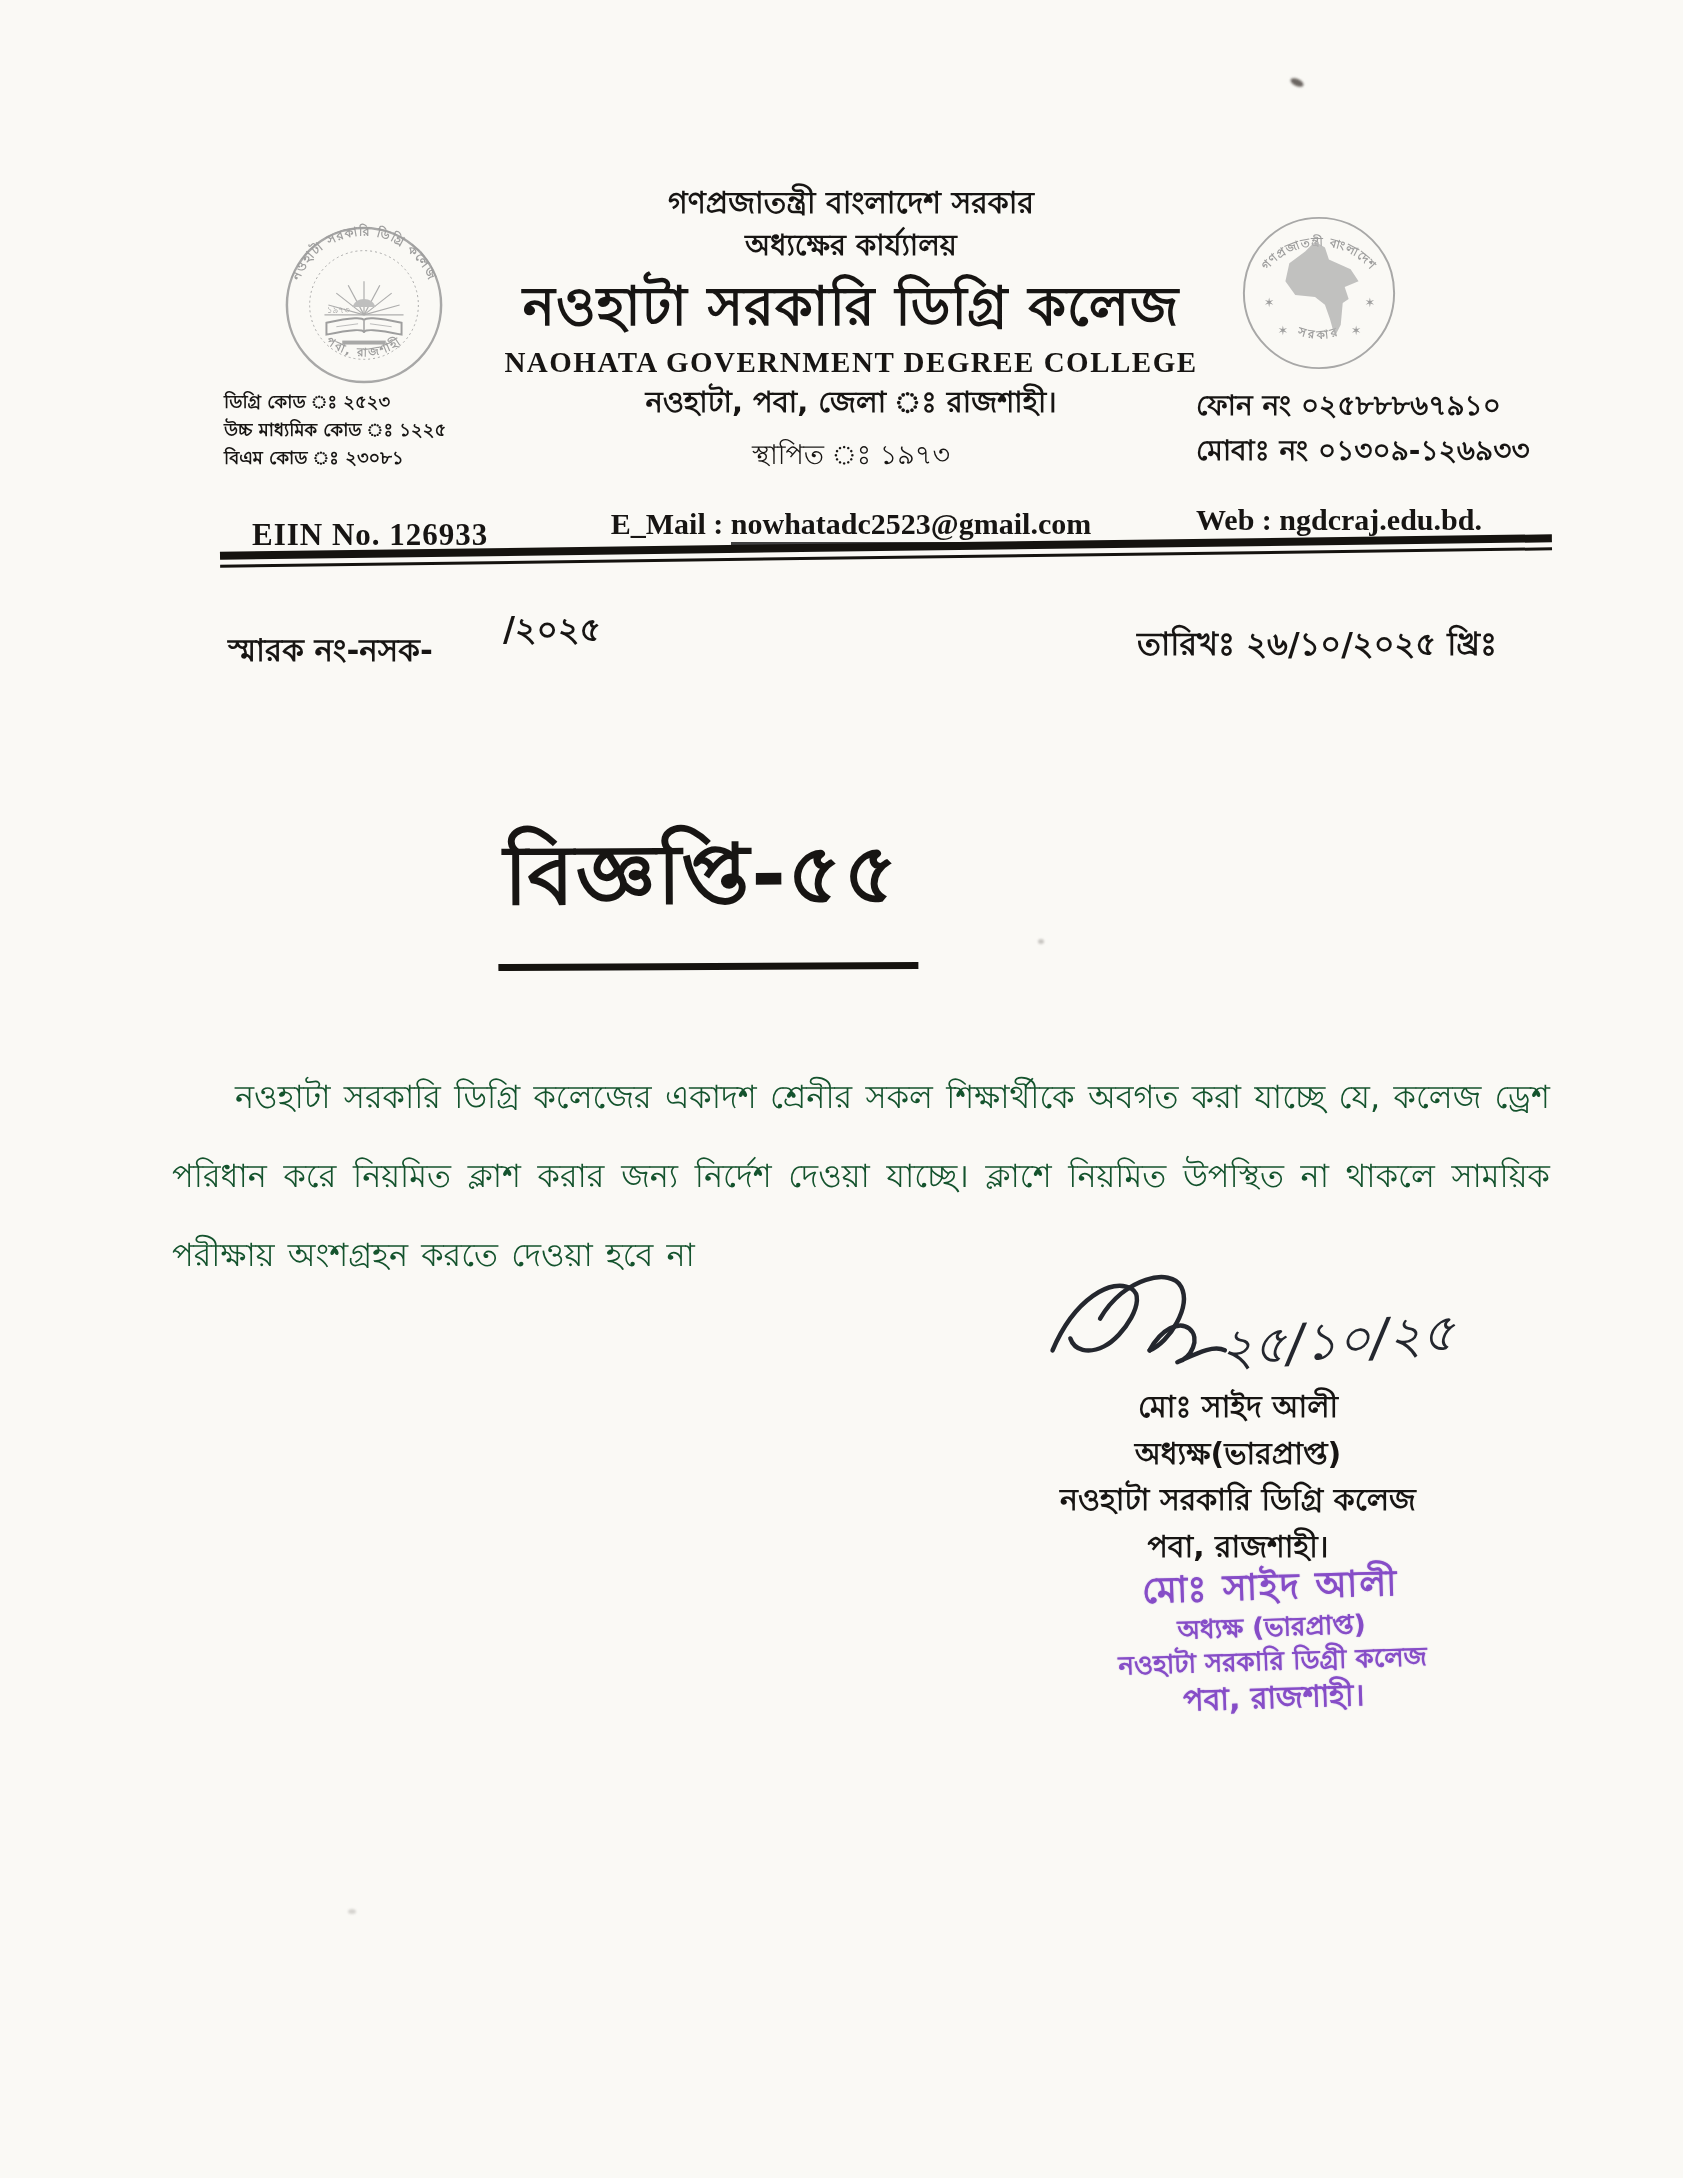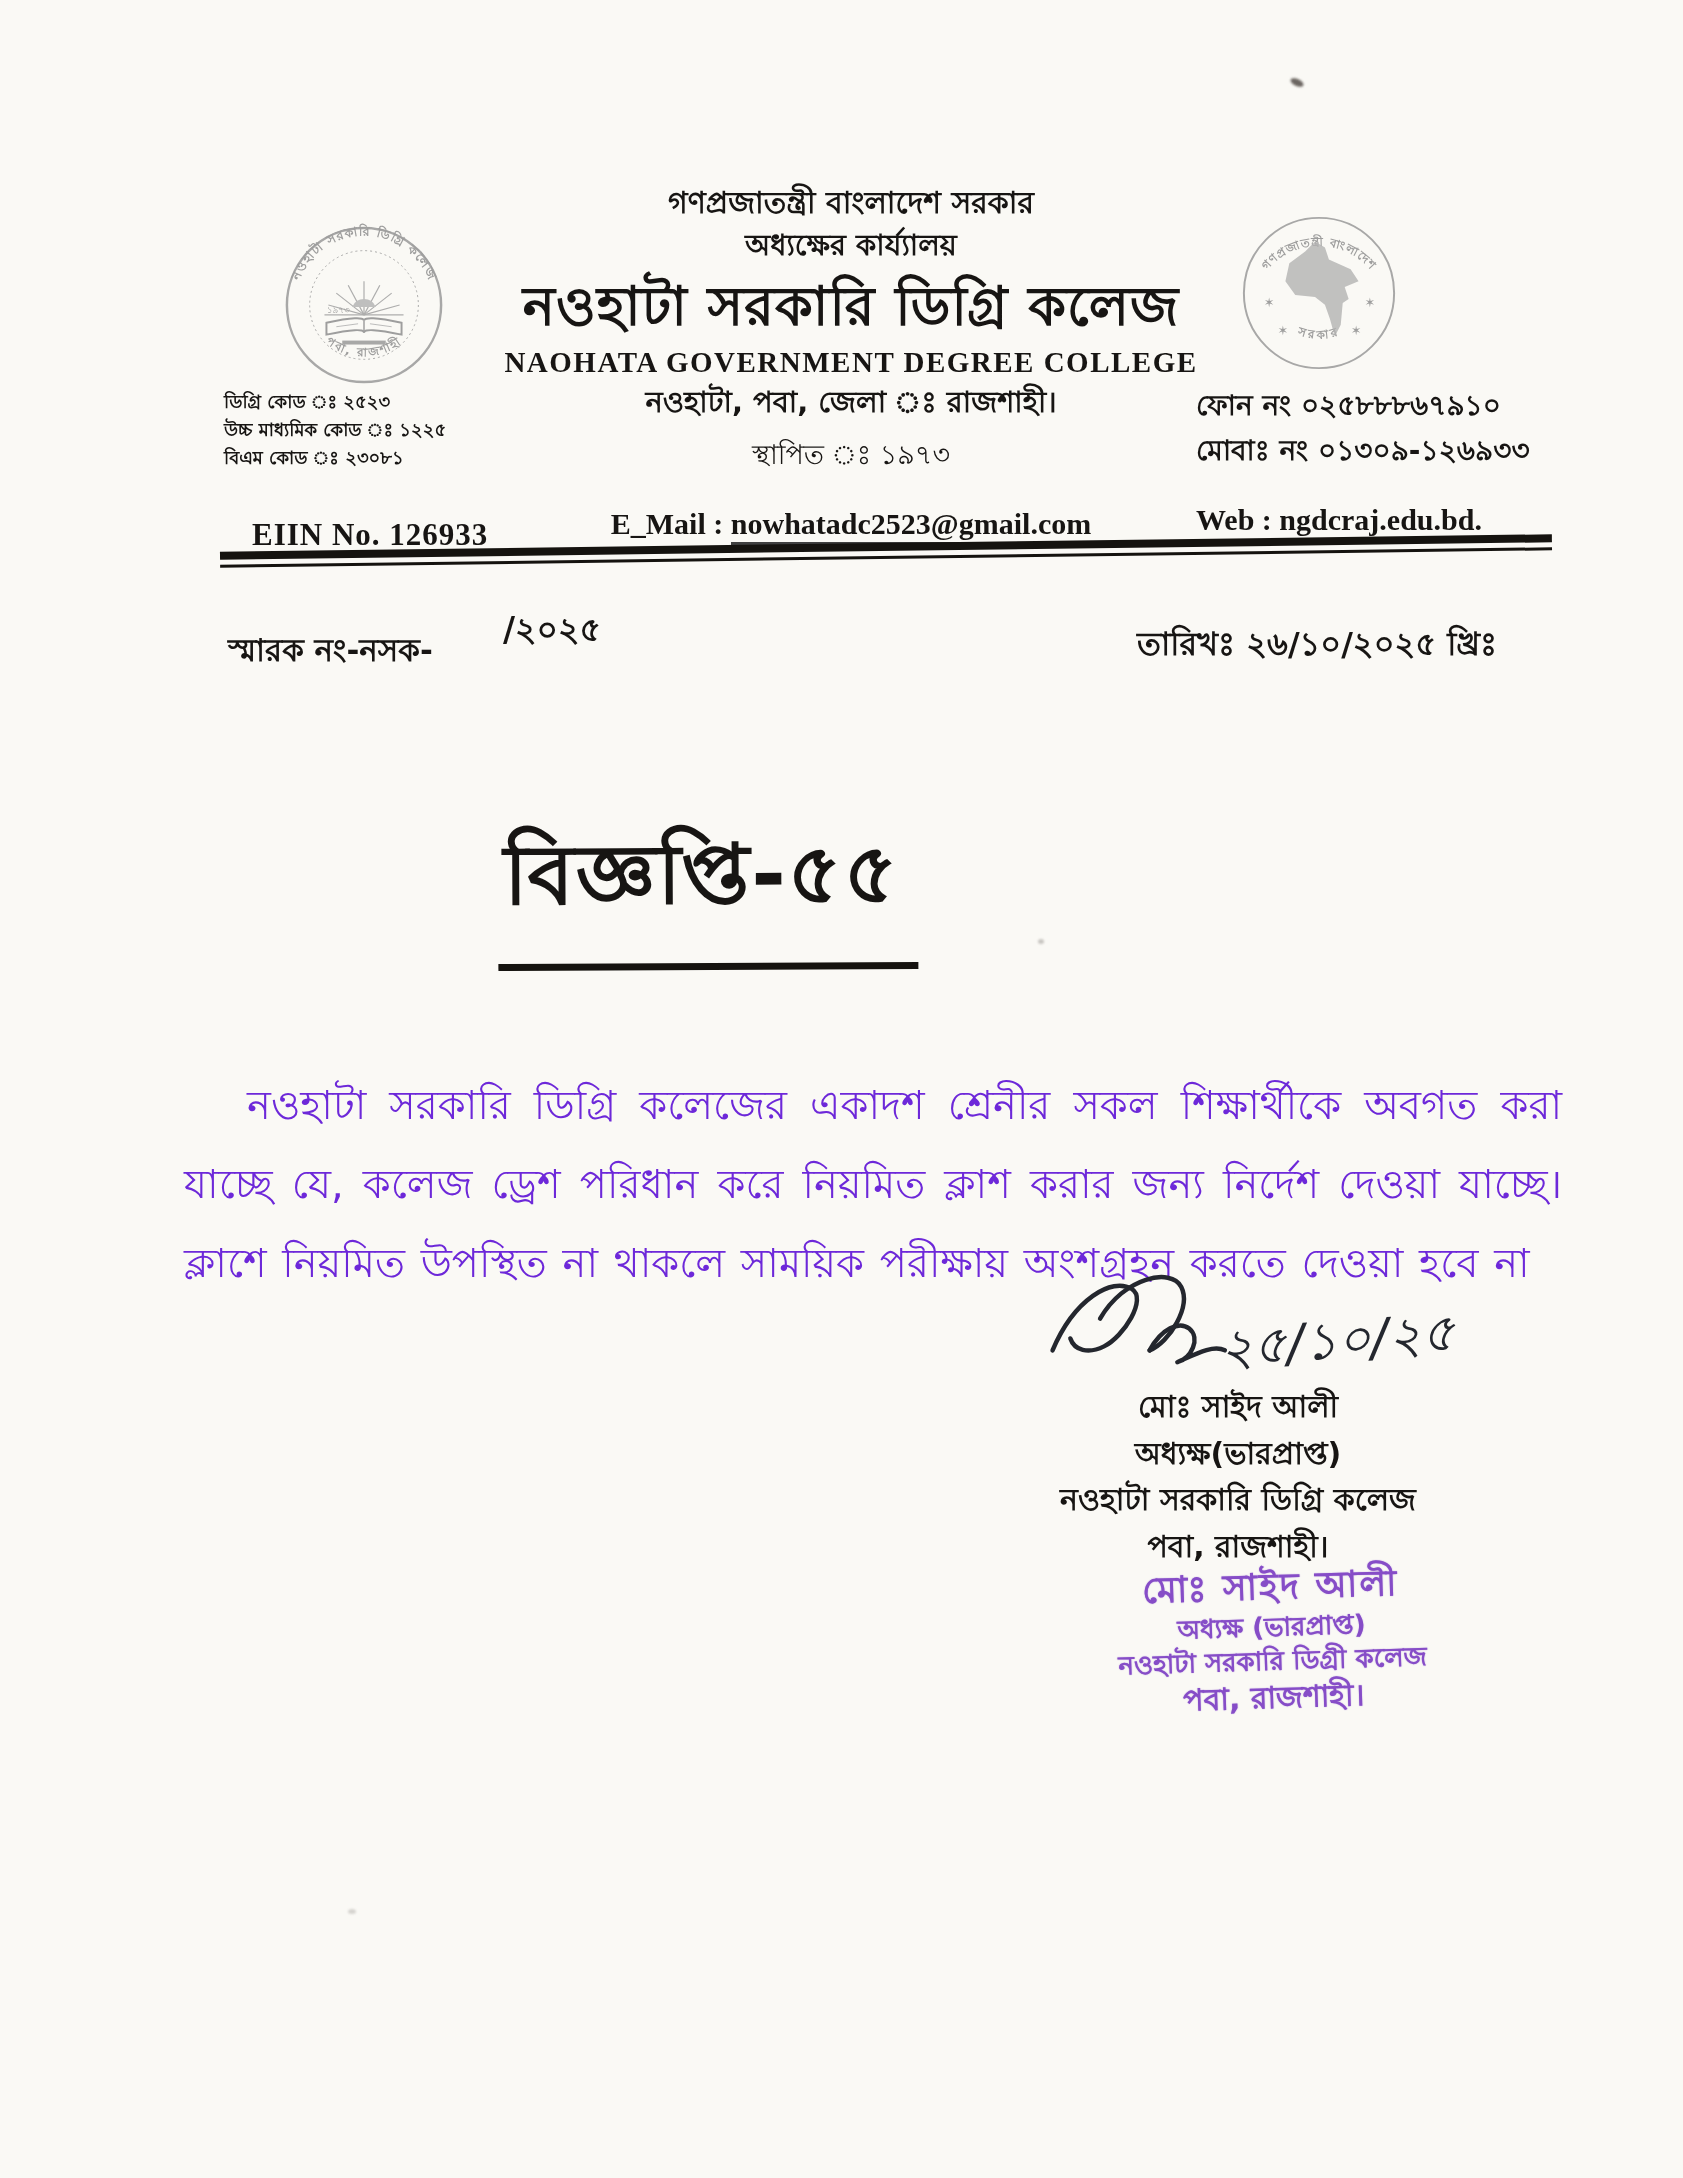--- a/index.html
+++ b/index.html
@@ -44,23 +44,23 @@
 
   
   .title-wrap{left:0;top:810px;width:1416px;text-align:center;}
   .title{
     display:inline-block;font-size:83px;font-weight:bold;letter-spacing:2px;
     border-bottom:7px solid #15130f;padding:0 18px 14px 6px;transform:rotate(-0.3deg);
   }
 
   
   .body-par{
-    left:184px;top:1026px;width:1378px;
-    font-size:40px;line-height:79px;text-align:justify;text-indent:63px;
-    word-spacing:3px;color:#6d28d9;
+    left:172px;top:1026px;width:1378px;
+    font-size:32px;line-height:79px;text-align:justify;text-indent:63px;
+    word-spacing:3px;color:#14532d;
   }
 
   
   .sig-svg{left:1005px;top:1259px;}
   .sig-block{left:1030px;top:1384px;width:416px;text-align:center;font-size:30px;font-weight:bold;line-height:1.55;}
 
   
   .stamp{
     left:1074px;top:1564px;width:396px;text-align:center;
     color:var(--stamp-color,#7d3fc4);transform:rotate(-1.8deg);

